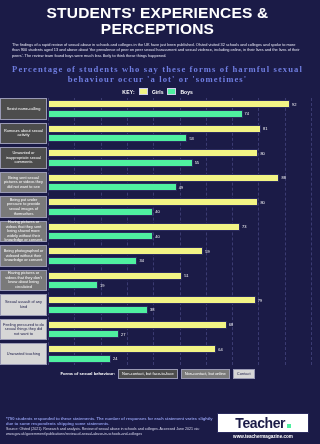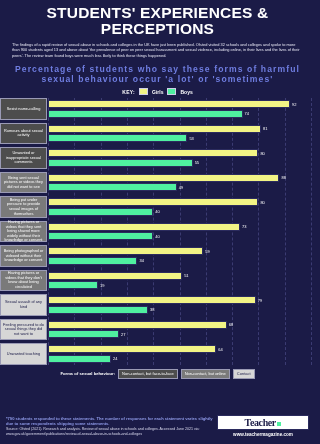--- a/index.html
+++ b/index.html
@@ -32,20 +32,21 @@
   
   .subtitle {
     margin-top: 4px;
     color: #6f7de0;
     font-weight: bold;
     font-size: 8.6px;
     line-height: 10px;
     letter-spacing: 1.1px;
     text-align: center;
     padding: 0 12px;
+    font-family: Liberation Serif, serif;
   }
   .key-row {
     display: flex;
     justify-content: center;
     align-items: center;
     gap: 4px;
     margin-top: 4px;
   }
   .key-label {
     color: #ffffff;
@@ -172,23 +173,22 @@
     background: #ffffff;
     border: 1px solid #2b2b5e;
     padding: 1px 4px;
     display: flex;
     align-items: baseline;
     justify-content: center;
   }
   .logo-text {
     color: #1b1b47;
     font-weight: bold;
-    font-size: 10px;
+    font-size: 14px;
     letter-spacing: -0.4px;
-    font-family: Liberation Serif, serif;
   }
   .logo-dot {
     display: inline-block;
     width: 4px; height: 4px;
     background: #4ff0a0;
     margin-left: 1.5px;
   }
   .logo-url {
     margin-top: 1.5px;
     color: #ffffff;

